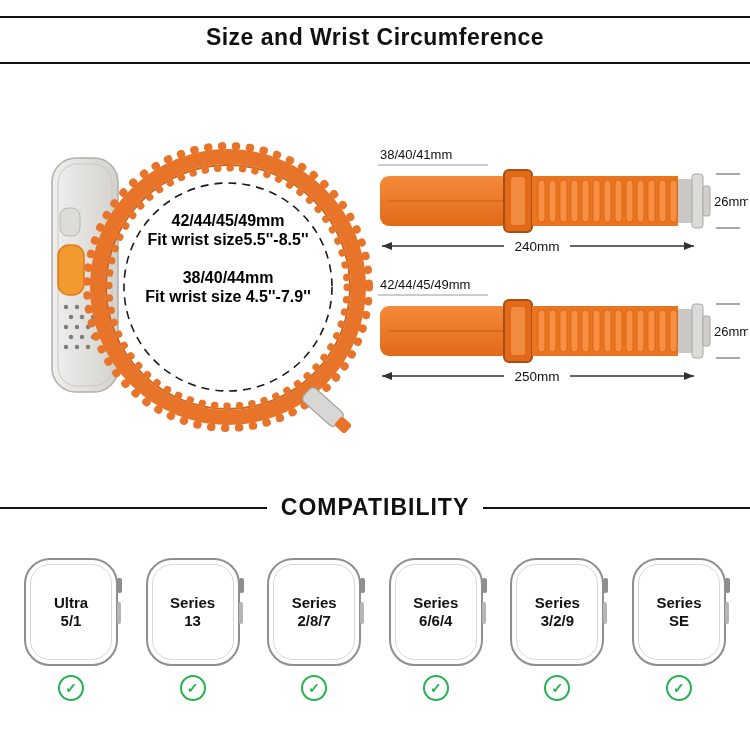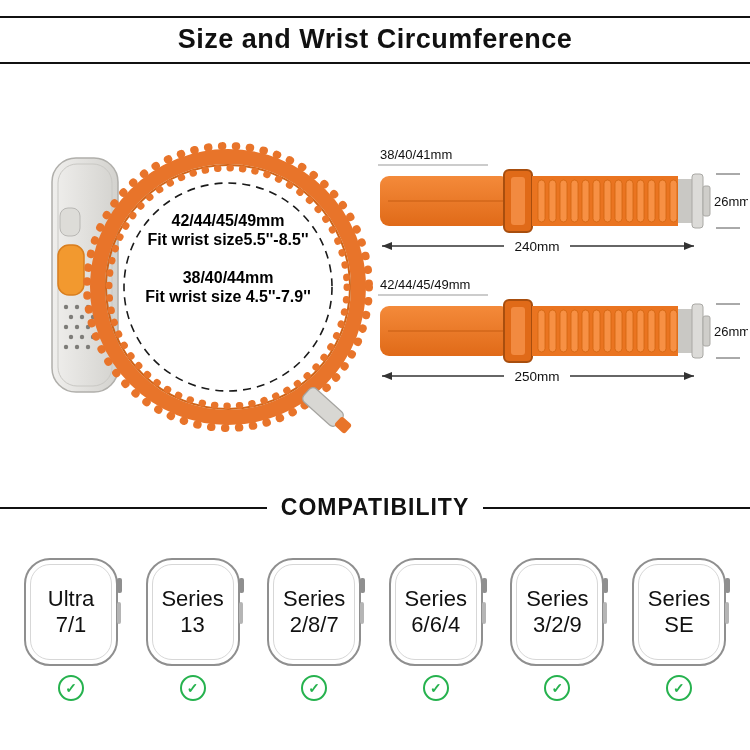--- a/index.html
+++ b/index.html
@@ -5,21 +5,21 @@
   html,body{margin:0;padding:0;}
   body{
     width:750px;height:750px;position:relative;background:#ffffff;
     font-family:"Liberation Sans", sans-serif;color:#111;overflow:hidden;
   }
   .rule{position:absolute;left:0;right:0;height:2px;background:#111;}
   .rule-top{top:16px;}
   .rule-title-bottom{top:62px;}
   .page-title{
     position:absolute;top:24px;left:0;width:100%;text-align:center;
-    font-size:27px;font-weight:bold;letter-spacing:.5px;
+    font-size:23px;font-weight:bold;letter-spacing:.5px;
   }
   .loop-illustration{position:absolute;left:30px;top:95px;}
   .band-diagram-1{position:absolute;left:376px;top:146px;}
   .band-diagram-2{position:absolute;left:376px;top:276px;}
   svg text{font-family:"Liberation Sans", sans-serif;}
 
   .compat-header{
     position:absolute;top:494px;left:0;right:0;
     display:flex;align-items:center;gap:14px;
   }
@@ -41,21 +41,21 @@
   }
   .crown-nub{
     position:absolute;right:-6px;top:18px;width:5px;height:15px;
     background:#8f8f8f;border-radius:2px;
   }
   .side-btn-nub{
     position:absolute;right:-5px;top:42px;width:4px;height:22px;
     background:#b5b5b5;border-radius:2px;
   }
   .watch-name,.watch-version{
-    font-weight:normal;font-size:22px;line-height:1.18;text-align:center;z-index:1;
+    font-weight:bold;font-size:15px;line-height:1.18;text-align:center;z-index:1;
   }
   .check-badge{
     width:22px;height:22px;border:2px solid #26b24e;border-radius:50%;
     color:#26b24e;background:#fff;margin-top:9px;
     display:flex;align-items:center;justify-content:center;
     font-size:14px;font-weight:bold;
   }
 </style>
 </head>
 <body>
@@ -224,21 +224,21 @@
   <div class="compat-line"></div>
 </div>
 
 <div class="models-row">
 
   <div class="model-item">
     <div class="watch-icon">
       <span class="crown-nub"></span>
       <span class="side-btn-nub"></span>
       <div class="watch-name">Ultra</div>
-      <div class="watch-version">7/1</div>
+      <div class="watch-version">5/1</div>
     </div>
     <div class="check-badge">✓</div>
   </div>
 
   <div class="model-item">
     <div class="watch-icon">
       <span class="crown-nub"></span>
       <span class="side-btn-nub"></span>
       <div class="watch-name">Series</div>
       <div class="watch-version">13</div>

